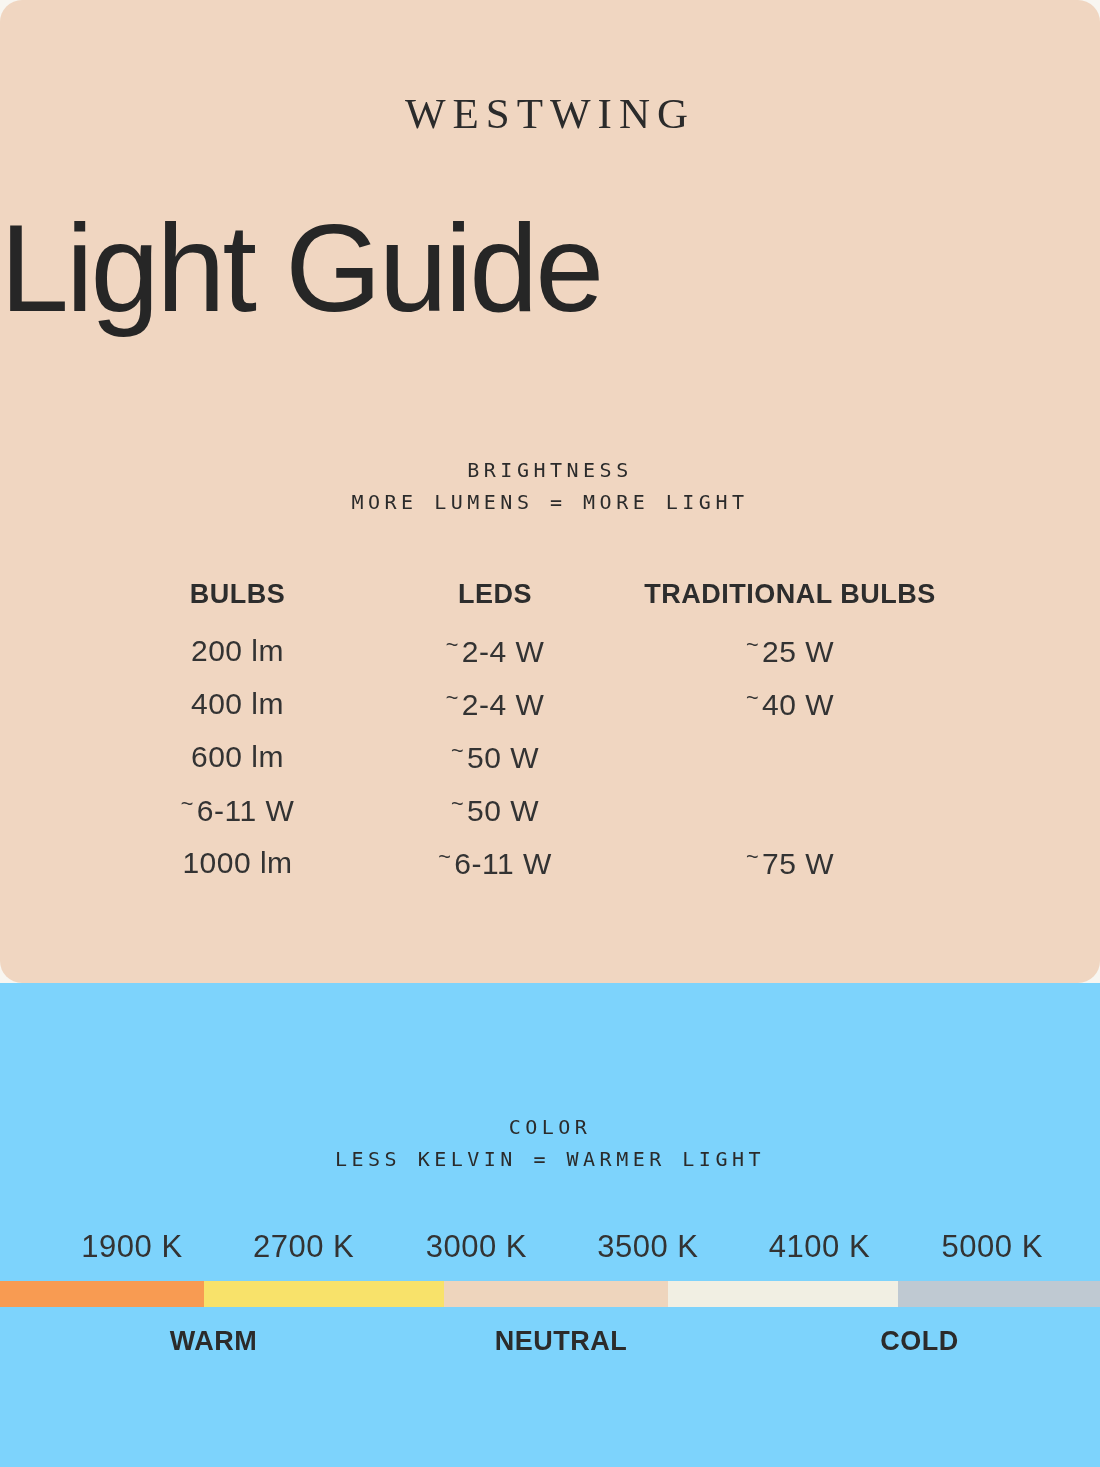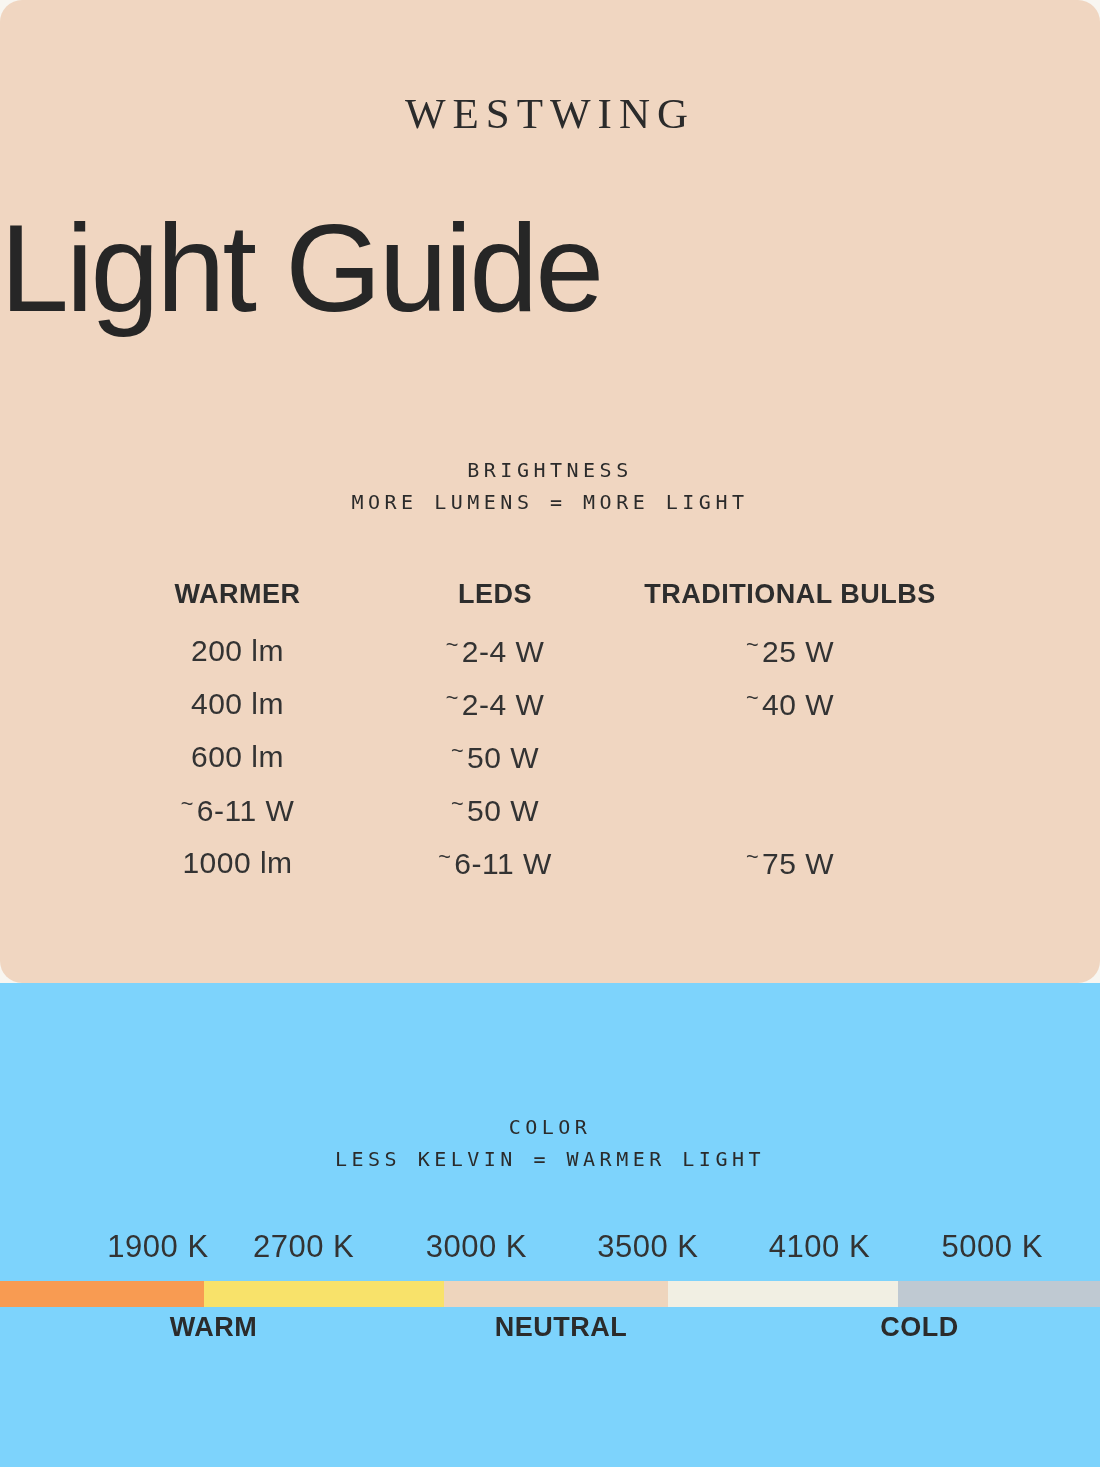--- a/index.html
+++ b/index.html
@@ -90,21 +90,21 @@
   }
   .kelvin-label {
     position: absolute;
     transform: translateX(-50%);
     white-space: nowrap;
     font-size: 31px;
     line-height: 36px;
     letter-spacing: 0.5px;
     color: #333;
   }
-  .k-0 { left: 12.0%; margin-left: 26px; }
+  .k-0 { left: 12.0%; }
   .k-1 { left: 27.6%; }
   .k-2 { left: 43.3%; }
   .k-3 { left: 58.9%; }
   .k-4 { left: 74.5%; }
   .k-5 { left: 90.2%; }
 
   .kelvin-bar {
     display: flex;
     height: 26px;
     margin-top: 16px;
@@ -113,21 +113,21 @@
   .seg { height: 100%; }
   .seg-0 { width: 18.5%; }
   .seg-1 { width: 21.9%; }
   .seg-2 { width: 20.3%; }
   .seg-3 { width: 20.9%; }
   .seg-4 { width: 18.4%; }
 
   .temp-row {
     position: relative;
     height: 40px;
-    margin-top: 0;
+    margin-top: 14px;
   }
   .temp-label {
     position: absolute;
     transform: translateX(-50%);
     white-space: nowrap;
     font-size: 27px;
     line-height: 40px;
     font-weight: 700;
     letter-spacing: 0.5px;
     color: #2b2b2b;
@@ -145,21 +145,21 @@
     <div class="brand">WESTWING</div>
     <div class="title">Light Guide</div>
 
     <div class="mono-block">
       <div>BRIGHTNESS</div>
       <div>MORE LUMENS = MORE LIGHT</div>
     </div>
 
     <div class="lumens-table">
       <div class="t-row t-head">
-        <div class="cell">WARMER</div>
+        <div class="cell">BULBS</div>
         <div class="cell">LEDS</div>
         <div class="cell">TRADITIONAL BULBS</div>
       </div>
       <div class="t-body">
 
         <div class="t-row">
           <div class="cell">200 lm</div>
           <div class="cell"><span class="tilde">~</span><span>2-4 W</span></div>
           <div class="cell"><span class="tilde">~</span><span>25 W</span></div>
         </div>

